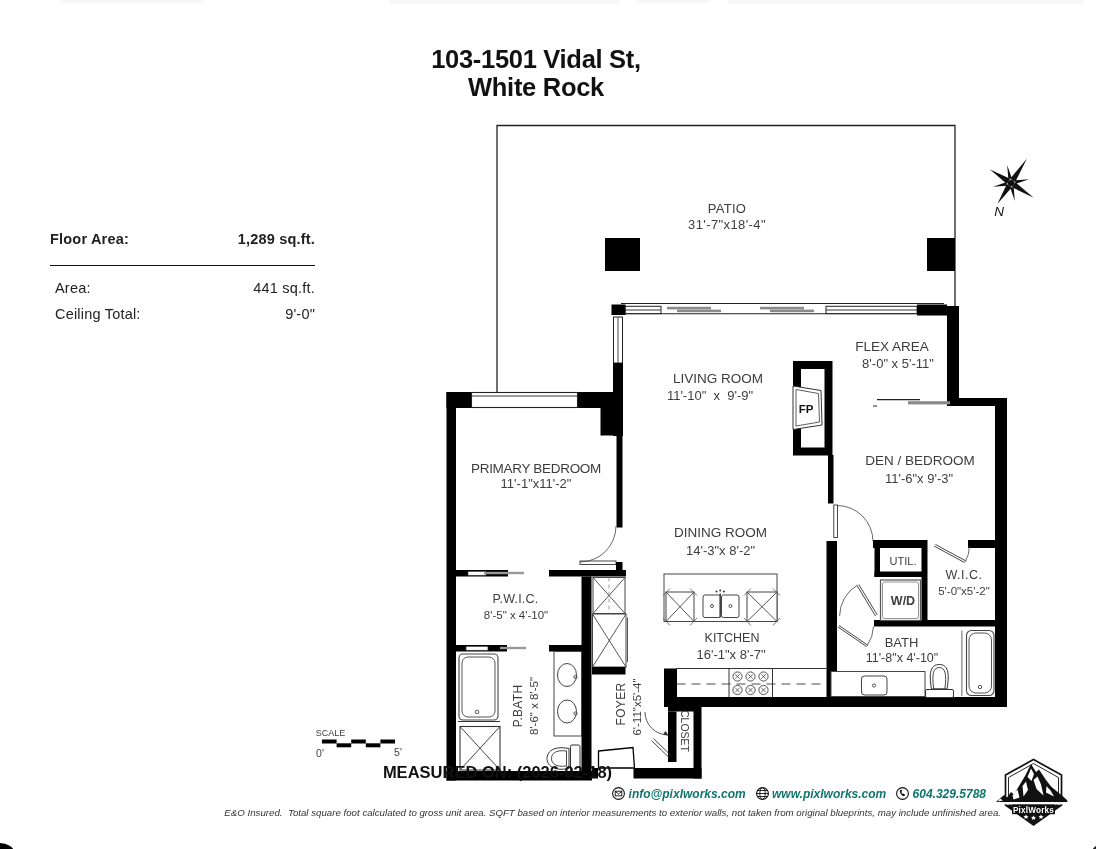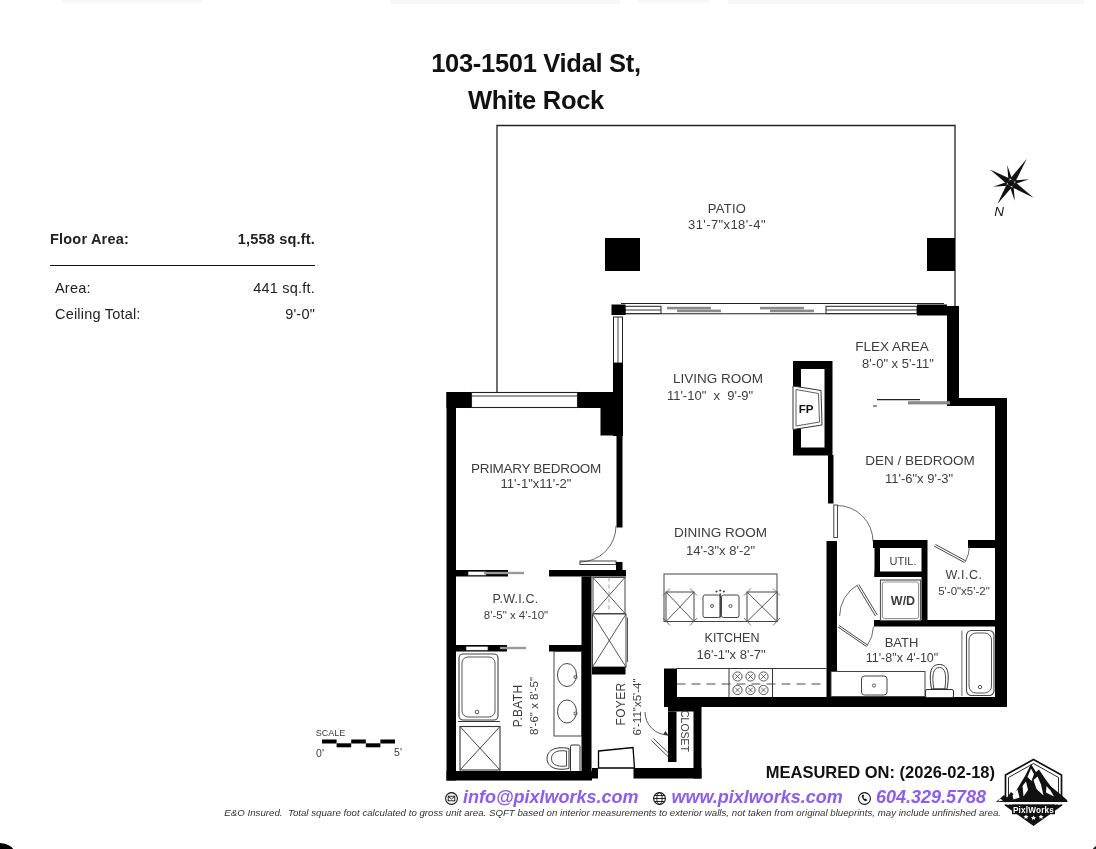--- a/index.html
+++ b/index.html
@@ -284,39 +284,39 @@
 </g>
 
 <g fill="#f7f7f7">
 <rect x="62" y="0" width="140" height="3"></rect>
 <rect x="390" y="0" width="230" height="4"></rect>
 <rect x="638" y="0" width="72" height="3"></rect>
 <rect x="728" y="0" width="356" height="4"></rect>
 </g>
 </svg>
 
-<div class="abs" style="left:0;top:45px;width:1072px;text-align:center;font-weight:bold;font-size:25.5px;line-height:37px;color:#111;letter-spacing:-0.3px">103-1501 Vidal St,<br>White Rock</div>
+<div class="abs" style="left:0;top:45px;width:1072px;text-align:center;font-weight:bold;font-size:25.5px;line-height:28px;color:#111;letter-spacing:-0.3px">103-1501 Vidal St,<br>White Rock</div>
 
 <div class="abs" style="left:50px;top:231px;width:265px;font-size:14.5px;color:#222">
   <div style="display:flex;justify-content:space-between;font-weight:bold;border-bottom:1.8px solid #111;padding-bottom:18px;letter-spacing:0.2px">
         <span>Floor Area:</span>
-        <span>1,558 sq.ft.</span>
+        <span>1,289 sq.ft.</span>
       </div>
   <div style="display:flex;justify-content:space-between;margin-top:14px;padding-left:5px;letter-spacing:0.2px">
         <span>Area:</span>
         <span>441 sq.ft.</span>
       </div>
   <div style="display:flex;justify-content:space-between;margin-top:10px;padding-left:5px;letter-spacing:0.2px">
         <span>Ceiling Total:</span>
         <span>9'-0"</span>
       </div>
 </div>
 
-<div class="abs" style="left:0;top:763px;width:995px;text-align:right;font-weight:bold;font-size:16.5px;color:#111">MEASURED ON: (2026-02-18)</div>
-<div class="abs" style="left:0;top:787px;width:986px;text-align:right;font-weight:bold;font-style:italic;font-size:18px;color:#8b5cf6">
+<div class="abs" style="left:0;top:763px;width:995px;text-align:center;font-weight:bold;font-size:16.5px;color:#111">MEASURED ON: (2026-02-18)</div>
+<div class="abs" style="left:0;top:787px;width:986px;text-align:right;font-weight:bold;font-style:italic;font-size:12px;color:#0f766e">
 <svg width="13" height="13" viewBox="0 0 13 13" style="vertical-align:-2px">
         <circle cx="6.5" cy="6.5" r="5.9" fill="none" stroke="#111" stroke-width="1.1"></circle>
         <rect x="3.2" y="4.2" width="6.6" height="4.6" fill="none" stroke="#111" stroke-width="0.9"></rect>
         <path d="M3.2,4.4 L6.5,7 L9.8,4.4" fill="none" stroke="#111" stroke-width="0.9"></path>
       </svg>
  info@pixlworks.com&nbsp;&nbsp;
 <svg width="13" height="13" viewBox="0 0 13 13" style="vertical-align:-2px">
         <circle cx="6.5" cy="6.5" r="5.9" fill="none" stroke="#111" stroke-width="1.1"></circle>
         <ellipse cx="6.5" cy="6.5" rx="2.7" ry="5.9" fill="none" stroke="#111" stroke-width="0.9"></ellipse>
         <path d="M0.6,6.5 H12.4 M1.5,3.5 H11.5 M1.5,9.5 H11.5" stroke="#111" stroke-width="0.9" fill="none"></path>

